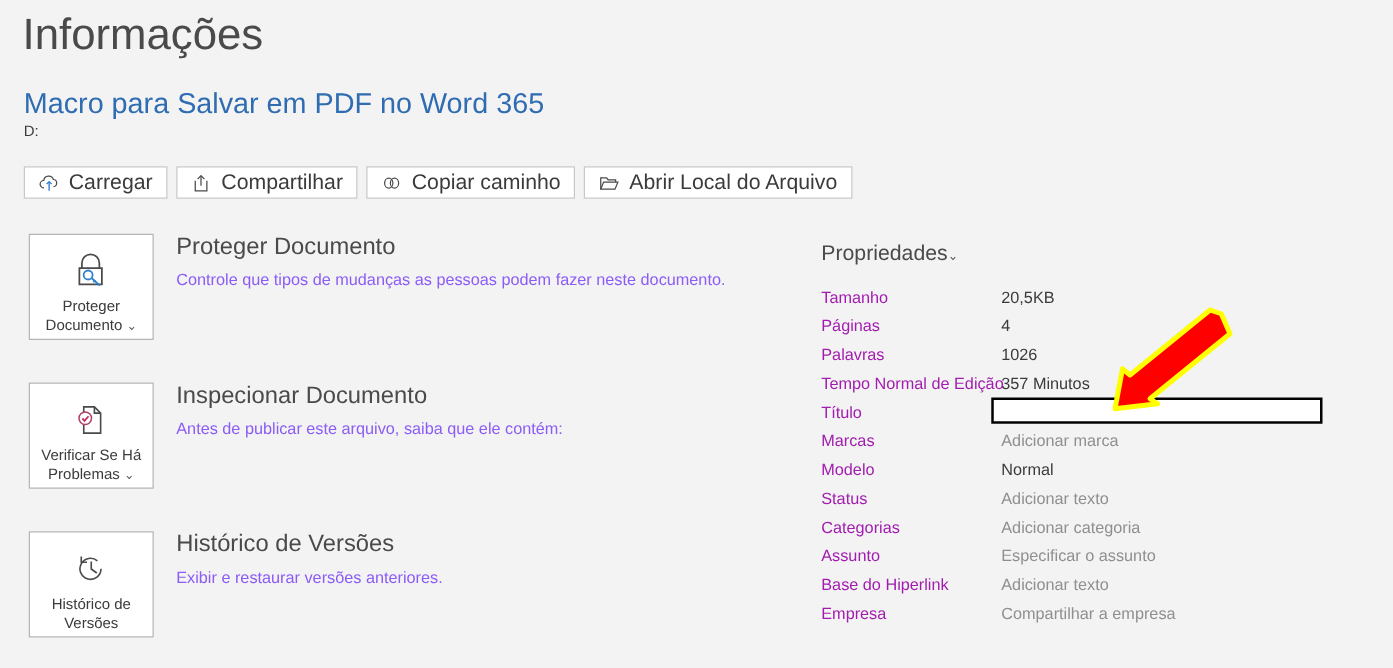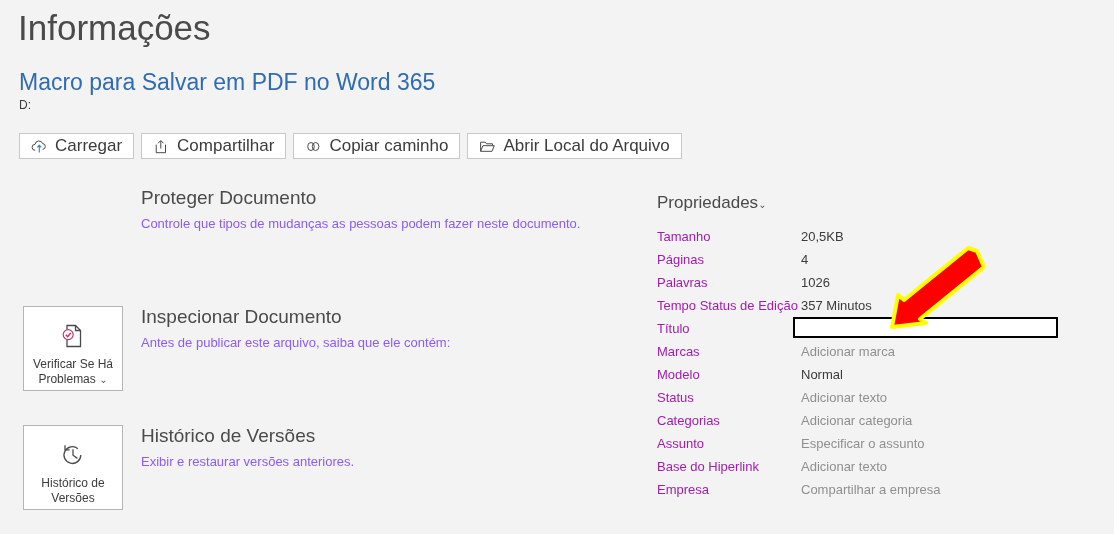--- a/index.html
+++ b/index.html
@@ -163,20 +163,36 @@
         <svg width="17" height="15" viewBox="0 0 17 15">
           <path d="M1.6 12.3V3.2h4.6l1.3 1.6h6.0v1.7" fill="none" stroke="#4a4a4a" stroke-width="1"></path>
           <path d="M1.6 12.3l2.3-5.6h11.4l-2.3 5.6z" fill="none" stroke="#4a4a4a" stroke-width="1"></path>
         </svg>
       </span>
       <span>Abrir Local do Arquivo</span>
     </div>
   </div>
 
   <div class="section" style="top:187px;height:95px;width:600px;">
+    <div class="sec-card">
+      <div class="card-ic">
+        <svg width="38" height="38" viewBox="0 0 38 38">
+          <path d="M11.5 16.5v-4.0a7.0 7.0 0 0 1 14 0v4.0" fill="none" stroke="#4a4a4a" stroke-width="1.4"></path>
+          <rect x="9.5" y="16.5" width="18" height="13" fill="none" stroke="#4a4a4a" stroke-width="1.4"></rect>
+          <circle cx="16.5" cy="22.0" r="3.6" fill="none" stroke="#2f7fd0" stroke-width="1.4"></circle>
+          <path d="M19.2 24.4l6.6 6.0" fill="none" stroke="#2f7fd0" stroke-width="1.4"></path>
+          <path d="M22.2 26.0l-1.6 1.8" fill="none" stroke="#2f7fd0" stroke-width="1.4"></path>
+        </svg>
+      </div>
+      <div class="card-lbl">
+        <span>Proteger</span><br>
+        <span>Documento</span>
+        <span class="chev">⌄</span>
+      </div>
+    </div>
     <div class="sec-head">Proteger Documento</div>
     <div class="sec-desc">Controle que tipos de mudanças as pessoas podem fazer neste documento.</div>
   </div>
 
   <div class="section" style="top:306px;height:95px;width:600px;">
     <div class="sec-card">
       <div class="card-ic">
         <svg width="38" height="38" viewBox="0 0 38 38">
           <path d="M13.0 8.5h8.5l5.0 5.0v16.0H13.0z" fill="none" stroke="#4a4a4a" stroke-width="1.3"></path>
           <path d="M21.5 8.5v5.0h5.0" fill="none" stroke="#4a4a4a" stroke-width="1.3"></path>
@@ -223,21 +239,21 @@
     </div>
     <div class="prop-row">
       <span class="prop-label">Páginas</span>
       <span class="prop-value">4</span>
     </div>
     <div class="prop-row">
       <span class="prop-label">Palavras</span>
       <span class="prop-value">1026</span>
     </div>
     <div class="prop-row">
-      <span class="prop-label">Tempo Status de Edição</span>
+      <span class="prop-label">Tempo Normal de Edição</span>
       <span class="prop-value">357 Minutos</span>
     </div>
     <div class="prop-row">
       <span class="prop-label">Título</span>
       <div class="prop-input"></div>
     </div>
     <div class="prop-row">
       <span class="prop-label">Marcas</span>
       <span class="prop-value ph">Adicionar marca</span>
     </div>

